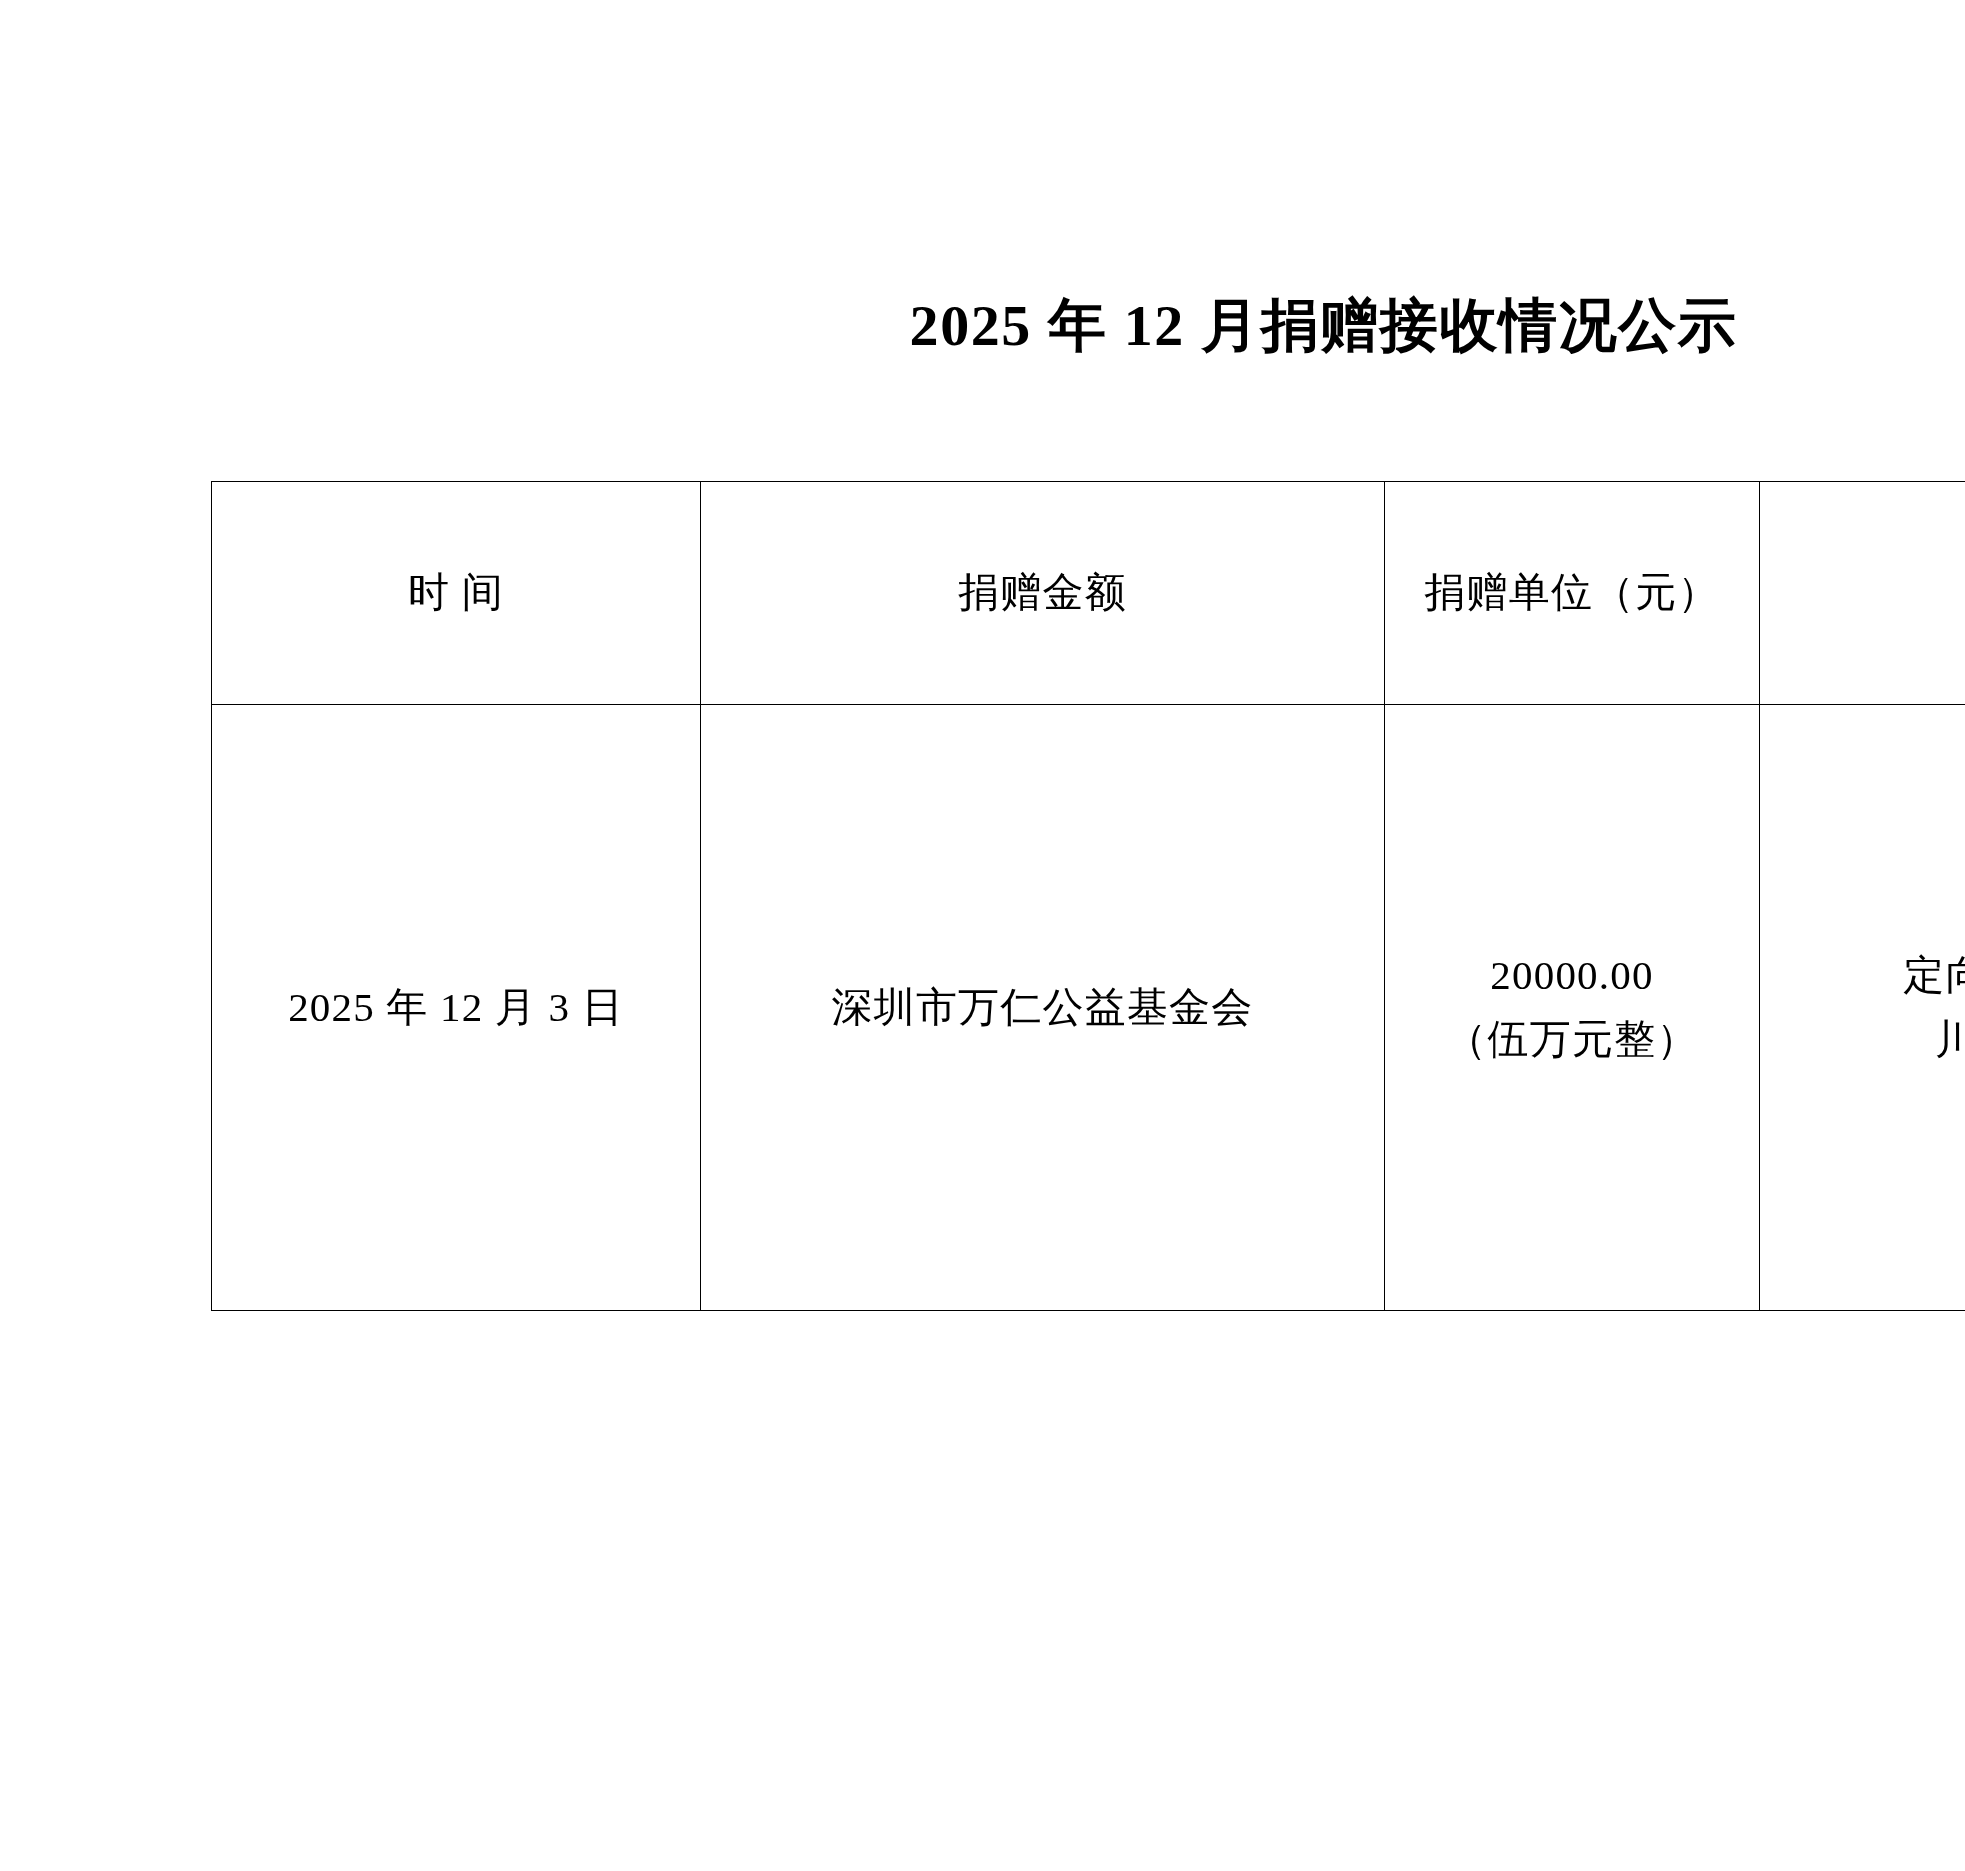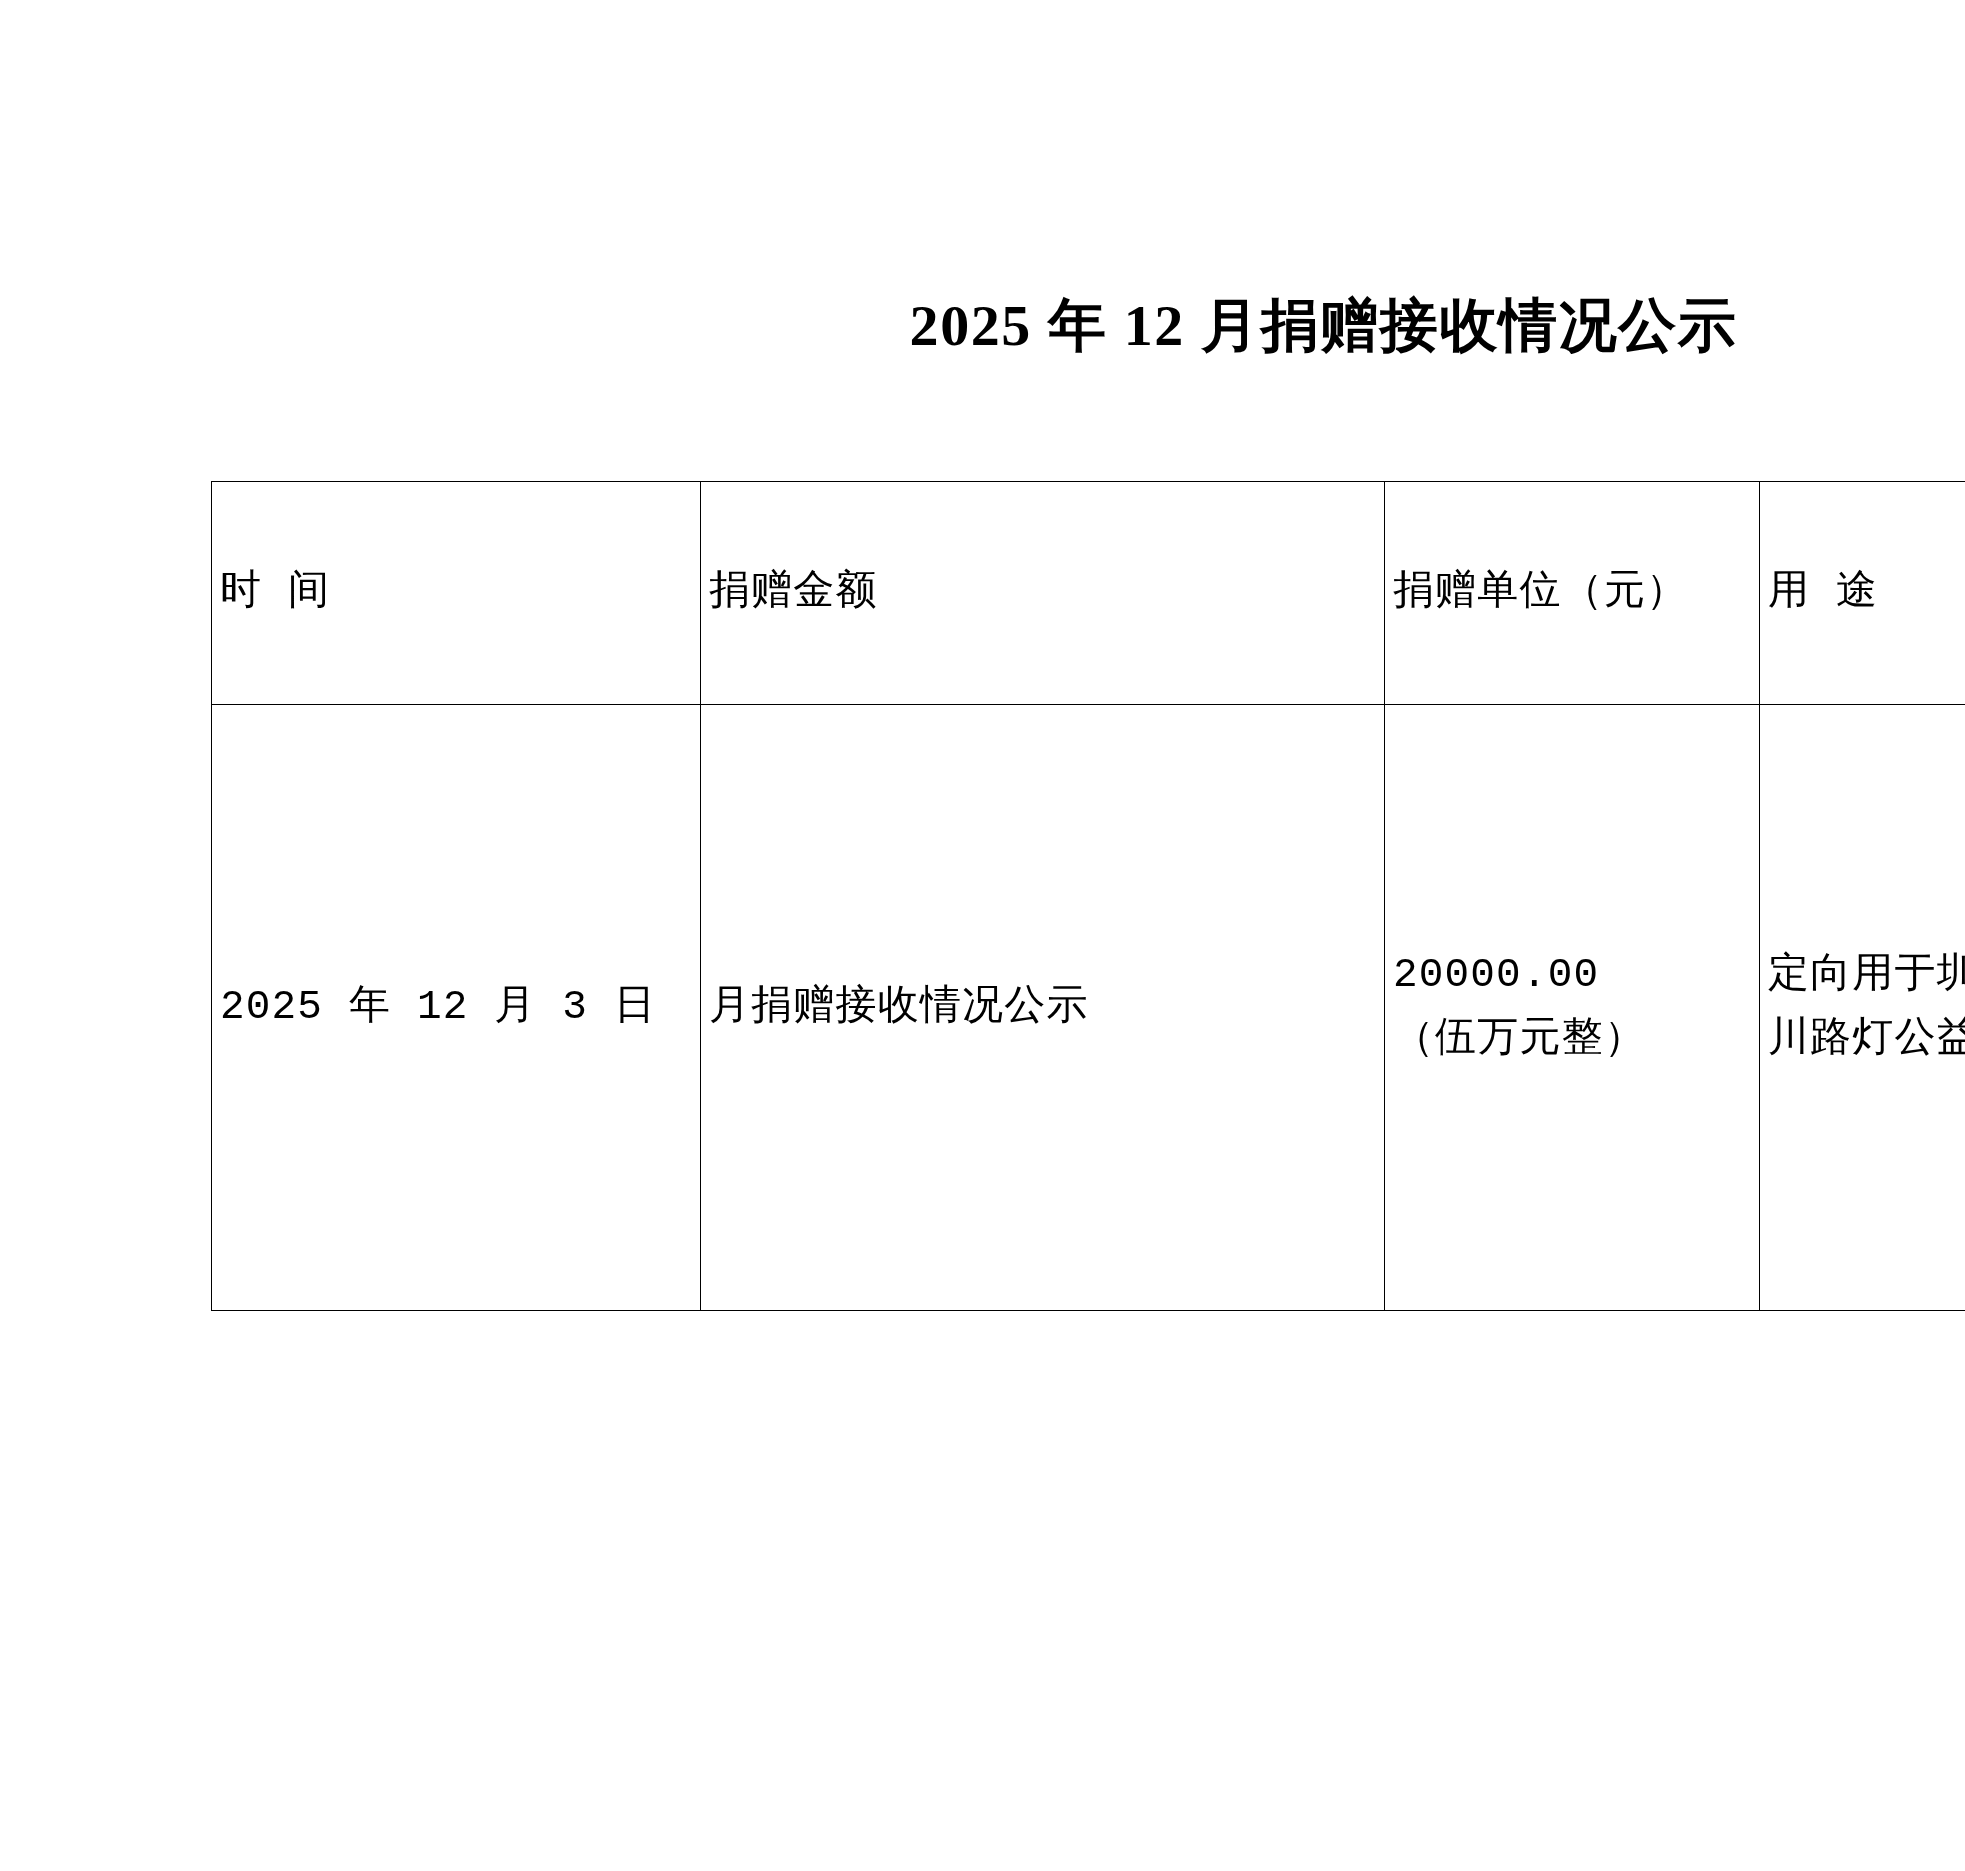--- a/index.html
+++ b/index.html
@@ -40,26 +40,26 @@
     width: 2195px;
   }
   table.donation-table {
     border-collapse: collapse;
     table-layout: fixed;
     width: 2195px;
     font-family: "Liberation Serif", "DejaVu Serif", serif;
   }
   table.donation-table td {
     border: 1.6px solid #000000;
+    text-align: center;
     vertical-align: middle;
     font-size: 41px;
     line-height: 1.55;
     letter-spacing: 1.2px;
     padding: 0 7.9px;
-    font-family: Liberation Mono, monospace;
   }
   tr.head-row td {
     height: 222px;
   }
   tr.body-row td {
     height: 605px;
   }
   .col-time   { width: 489px; }
   .col-unit   { width: 684px; }
   .col-amount { width: 375px; }
@@ -88,21 +88,21 @@
       </colgroup>
       <tbody>
         <tr class="head-row">
           <td>时 间</td>
           <td>捐赠金额</td>
           <td>捐赠单位（元）</td>
           <td>用 途</td>
         </tr>
         <tr class="body-row">
           <td>2025 年 12 月 3 日</td>
-          <td>月捐赠接收情况公示</td>
+          <td>深圳市万仁公益基金会</td>
           <td>
             <span class="cell-lines">
               <span>20000.00</span>
               <span>（伍万元整）</span>
             </span>
           </td>
           <td>
             <span class="cell-lines">
               <span>定向用于圳有爱–遂</span>
               <span>川路灯公益计划</span>

